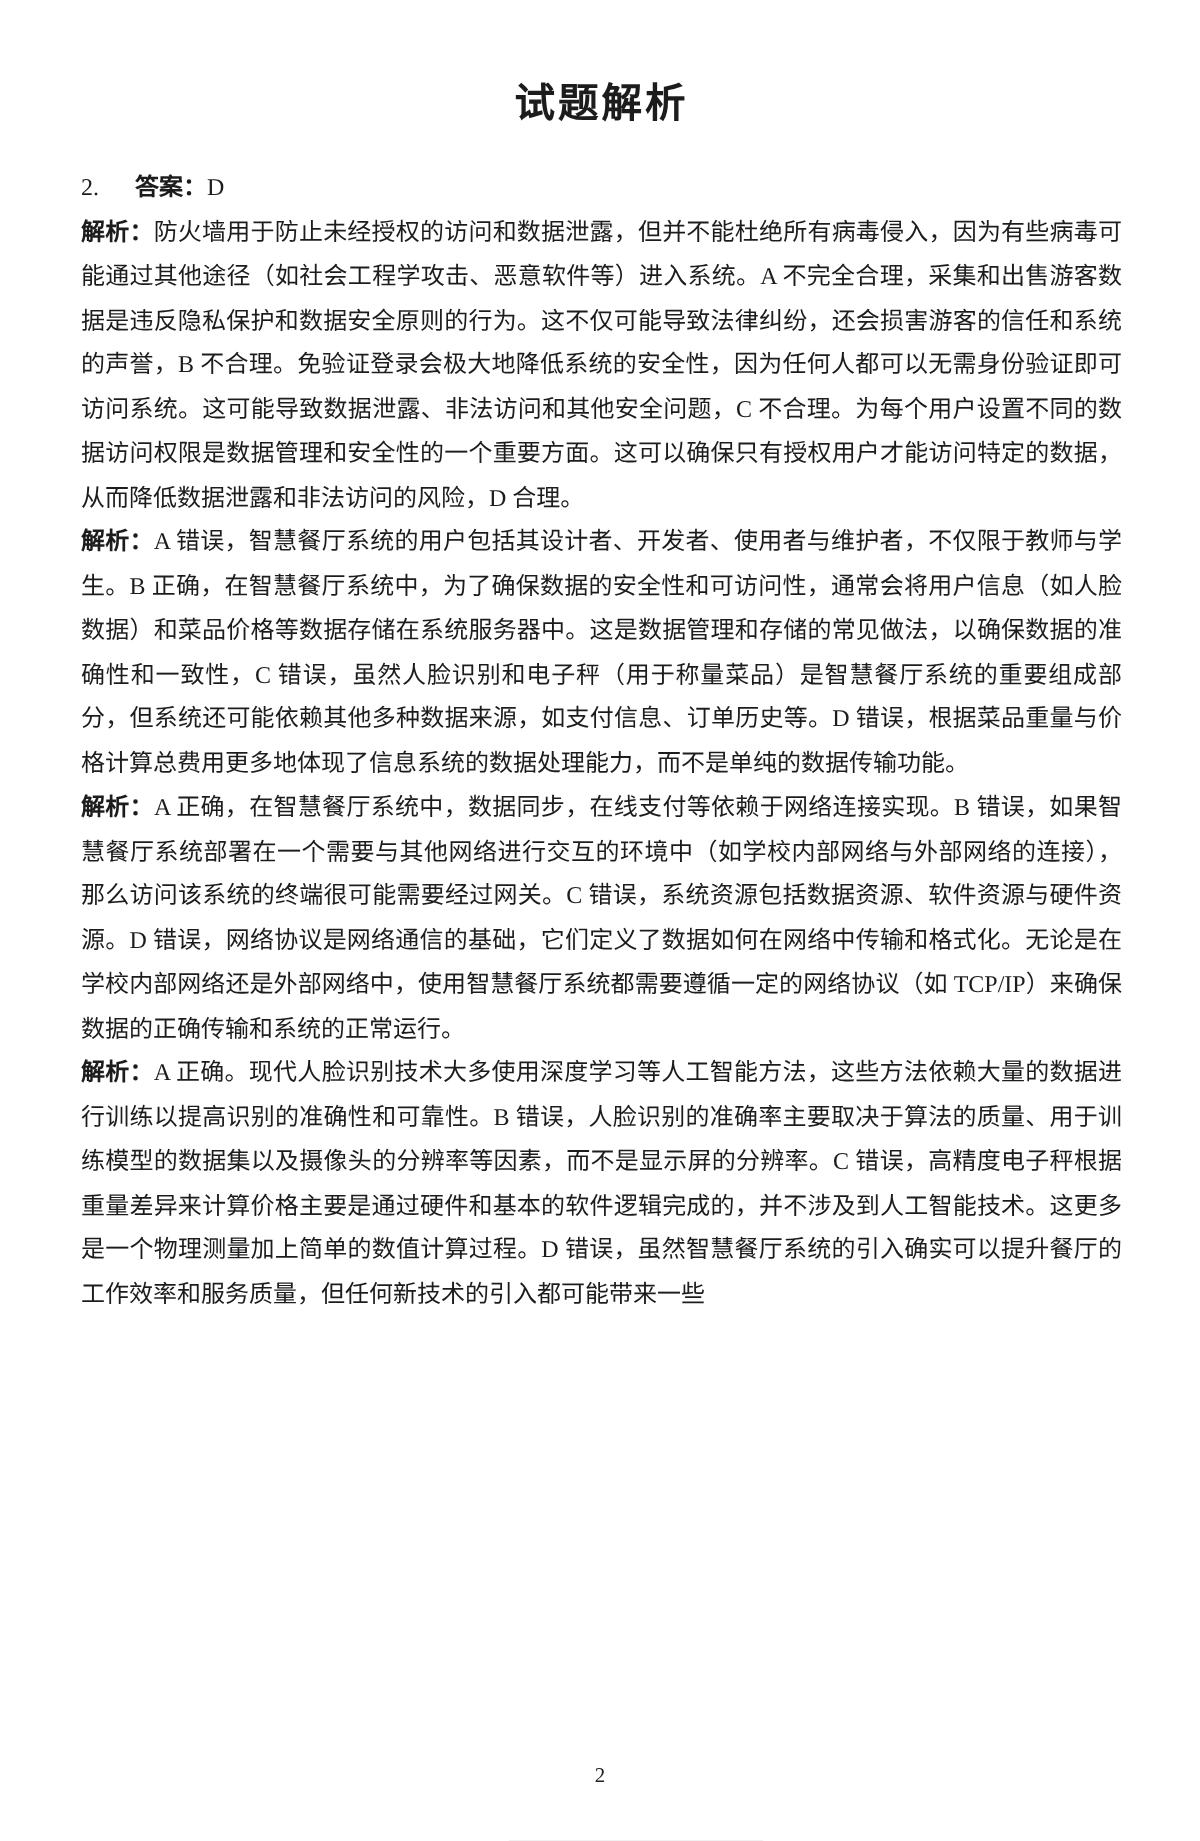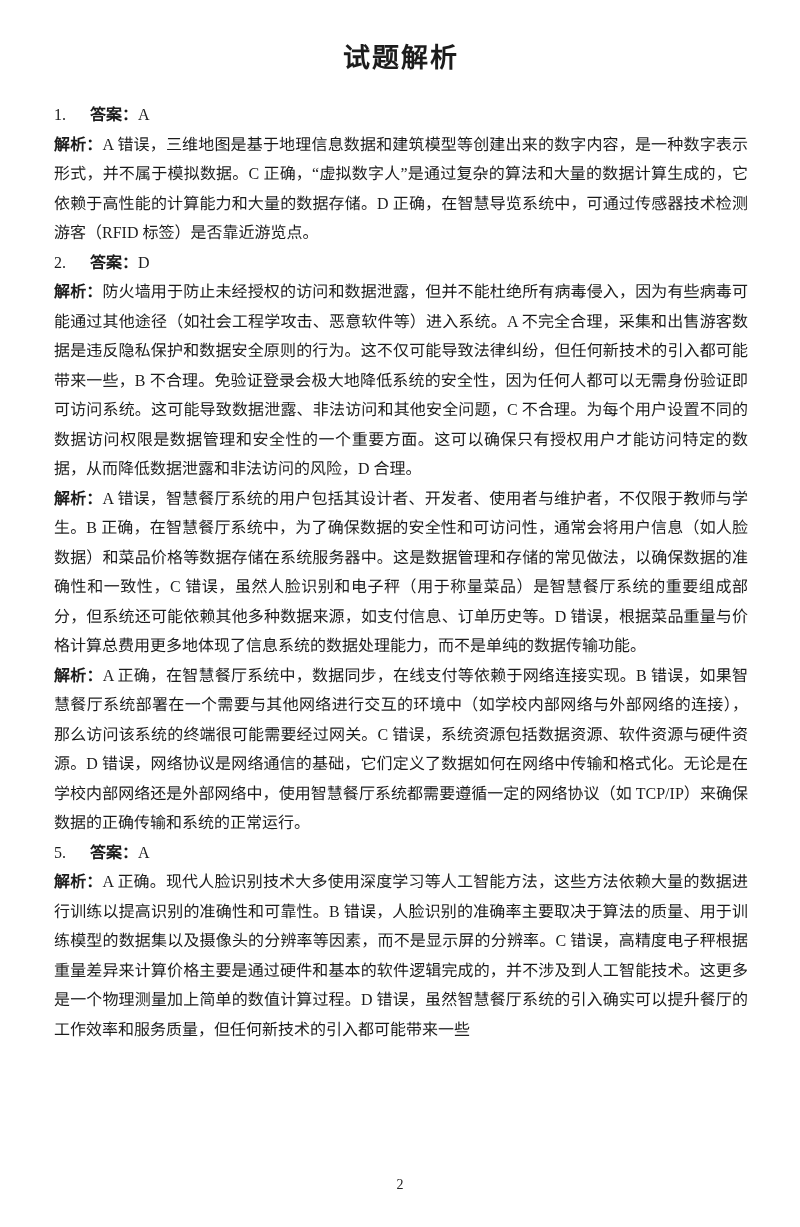--- a/index.html
+++ b/index.html
@@ -13,21 +13,21 @@
     height: 1227px;
     margin: 0 auto;
     background: #ffffff;
     color: #1c1c1c;
     font-family: "Liberation Serif", "DejaVu Serif", serif;
     overflow: hidden;
     box-sizing: border-box;
   }
   .content {
     position: absolute;
-    top: 0;
+    top: 11px;
     left: 54px;
     right: 52px;
   }
   .doc-title {
     margin: 42px 0 26px 0;
     text-align: center;
     font-size: 27px;
     line-height: 32px;
     font-weight: bold;
     font-family: "Liberation Sans", "DejaVu Sans", sans-serif;
@@ -71,45 +71,36 @@
   }
 </style>
 </head>
 <body>
 
 <div class="page">
   <div class="content">
 
     <h1 class="doc-title">试题解析</h1>
 
-    <div class="item">
-      <div class="item-header">
-        <span class="item-number">1.</span><span class="bold-label">答案：</span><span class="answer-value">A</span>
-      </div>
-      <p class="analysis"><span class="bold-label">解析：</span><span>A 错误，三维地图是基于地理信息数据和建筑模型等创建出来的数字内容，是一种数字表示形式，并不属于模拟数据。C 正确，“虚拟数字人”是通过复杂的算法和大量的数据计算生成的，它依赖于高性能的计算能力和大量的数据存储。D 正确，在智慧导览系统中，可通过传感器技术检测游客（RFID 标签）是否靠近游览点。</span></p>
-    </div>
 
     <div class="item">
       <div class="item-header">
         <span class="item-number">2.</span><span class="bold-label">答案：</span><span class="answer-value">D</span>
       </div>
-      <p class="analysis"><span class="bold-label">解析：</span><span>防火墙用于防止未经授权的访问和数据泄露，但并不能杜绝所有病毒侵入，因为有些病毒可能通过其他途径（如社会工程学攻击、恶意软件等）进入系统。A 不完全合理，采集和出售游客数据是违反隐私保护和数据安全原则的行为。这不仅可能导致法律纠纷，但任何新技术的引入都可能带来一些，B 不合理。免验证登录会极大地降低系统的安全性，因为任何人都可以无需身份验证即可访问系统。这可能导致数据泄露、非法访问和其他安全问题，C 不合理。为每个用户设置不同的数据访问权限是数据管理和安全性的一个重要方面。这可以确保只有授权用户才能访问特定的数据，从而降低数据泄露和非法访问的风险，D 合理。</span></p>
+      <p class="analysis"><span class="bold-label">解析：</span><span>防火墙用于防止未经授权的访问和数据泄露，但并不能杜绝所有病毒侵入，因为有些病毒可能通过其他途径（如社会工程学攻击、恶意软件等）进入系统。A 不完全合理，采集和出售游客数据是违反隐私保护和数据安全原则的行为。这不仅可能导致法律纠纷，还会损害游客的信任和系统的声誉，B 不合理。免验证登录会极大地降低系统的安全性，因为任何人都可以无需身份验证即可访问系统。这可能导致数据泄露、非法访问和其他安全问题，C 不合理。为每个用户设置不同的数据访问权限是数据管理和安全性的一个重要方面。这可以确保只有授权用户才能访问特定的数据，从而降低数据泄露和非法访问的风险，D 合理。</span></p>
     </div>
 
     <div class="item">
       <p class="analysis"><span class="bold-label">解析：</span><span>A 错误，智慧餐厅系统的用户包括其设计者、开发者、使用者与维护者，不仅限于教师与学生。B 正确，在智慧餐厅系统中，为了确保数据的安全性和可访问性，通常会将用户信息（如人脸数据）和菜品价格等数据存储在系统服务器中。这是数据管理和存储的常见做法，以确保数据的准确性和一致性，C 错误，虽然人脸识别和电子秤（用于称量菜品）是智慧餐厅系统的重要组成部分，但系统还可能依赖其他多种数据来源，如支付信息、订单历史等。D 错误，根据菜品重量与价格计算总费用更多地体现了信息系统的数据处理能力，而不是单纯的数据传输功能。</span></p>
     </div>
 
     <div class="item">
       <p class="analysis"><span class="bold-label">解析：</span><span>A 正确，在智慧餐厅系统中，数据同步，在线支付等依赖于网络连接实现。B 错误，如果智慧餐厅系统部署在一个需要与其他网络进行交互的环境中（如学校内部网络与外部网络的连接），那么访问该系统的终端很可能需要经过网关。C 错误，系统资源包括数据资源、软件资源与硬件资源。D 错误，网络协议是网络通信的基础，它们定义了数据如何在网络中传输和格式化。无论是在学校内部网络还是外部网络中，使用智慧餐厅系统都需要遵循一定的网络协议（如 TCP/IP）来确保数据的正确传输和系统的正常运行。</span></p>
     </div>
 
     <div class="item">
-      <div class="item-header">
-        <span class="item-number">5.</span><span class="bold-label">答案：</span><span class="answer-value">A</span>
-      </div>
       <p class="analysis"><span class="bold-label">解析：</span><span>A 正确。现代人脸识别技术大多使用深度学习等人工智能方法，这些方法依赖大量的数据进行训练以提高识别的准确性和可靠性。B 错误，人脸识别的准确率主要取决于算法的质量、用于训练模型的数据集以及摄像头的分辨率等因素，而不是显示屏的分辨率。C 错误，高精度电子秤根据重量差异来计算价格主要是通过硬件和基本的软件逻辑完成的，并不涉及到人工智能技术。这更多是一个物理测量加上简单的数值计算过程。D 错误，虽然智慧餐厅系统的引入确实可以提升餐厅的工作效率和服务质量，但任何新技术的引入都可能带来一些</span></p>
     </div>
 
   </div>
 
   <div class="page-number">2</div>
 </div>
 
 </body></html>

